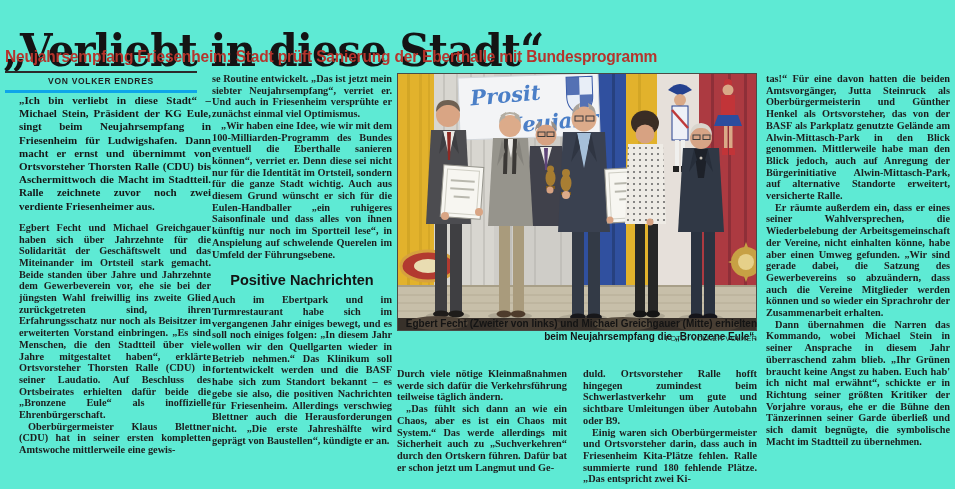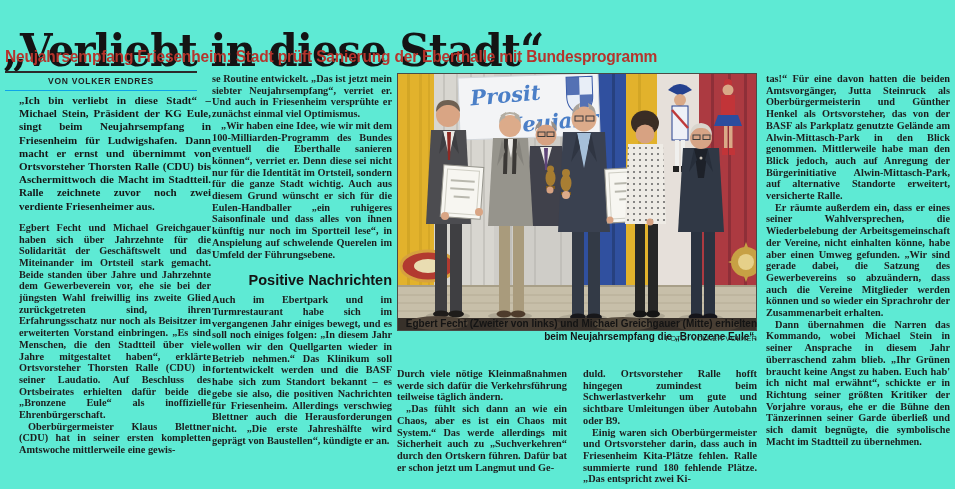--- a/index.html
+++ b/index.html
@@ -16,21 +16,21 @@
     transform:scaleX(.93); transform-origin:left top;
   }
   .subheadline {
     position:absolute; left:5px; top:47px; white-space:nowrap;
     font-family:"Liberation Sans", sans-serif; font-weight:bold;
     font-size:16.5px; letter-spacing:-.2px; color:#b5342c;
     transform:scaleX(.94); transform-origin:left top;
   }
   .byline-box {
     position:absolute; left:5px; top:71px; width:192px;
-    border-top:2px solid #2b2b2b; border-bottom:1px solid #0ea5e9;
+    border-top:2px solid #2b2b2b; border-bottom:3px solid #0ea5e9;
     padding:3px 0 4px; text-align:center;
     font-family:"Liberation Sans", sans-serif; font-size:8.5px;
     font-weight:bold; letter-spacing:.7px; color:#222;
   }
   .col {
     position:absolute; top:73px; text-align:justify;
     font-size:10.3px; line-height:11.7px; overflow:hidden;
   }
   .col p { margin:0;font-weight:bold; }
   .col p.indent { text-indent:9px; }
@@ -38,21 +38,21 @@
   .col-2 { left:212px; width:180px; height:416px; }
   .col-3 { left:397px; top:368px; width:170px; height:121px; }
   .col-4 { left:583px; top:368px; width:174px; height:121px; }
   .col-5 { left:766px; width:184px; height:416px; }
   .lede {
     font-weight:bold; font-size:11px; line-height:13.2px;
     margin:0 0 9px 0 !important; color:#161616;
   }
   .crosshead {
     font-family:"Liberation Sans", sans-serif; font-weight:bold;
-    font-size:14.5px; line-height:16px; text-align:right;
+    font-size:14.5px; line-height:16px; text-align:center;
     margin:12px 0 6px 0 !important; color:#141414; text-indent:0 !important;
   }
   .photo-figure {
     position:absolute; left:397px; top:73px; width:360px; height:258px;
     border:1px solid #4a4a46; box-sizing:border-box; background:#d8d5cf;
   }
   .photo-figure svg { display:block; }
   .caption-box {
     position:absolute; left:397px; top:318px; width:360px; height:28px;
     font-family:"Liberation Sans", sans-serif; font-weight:bold;

